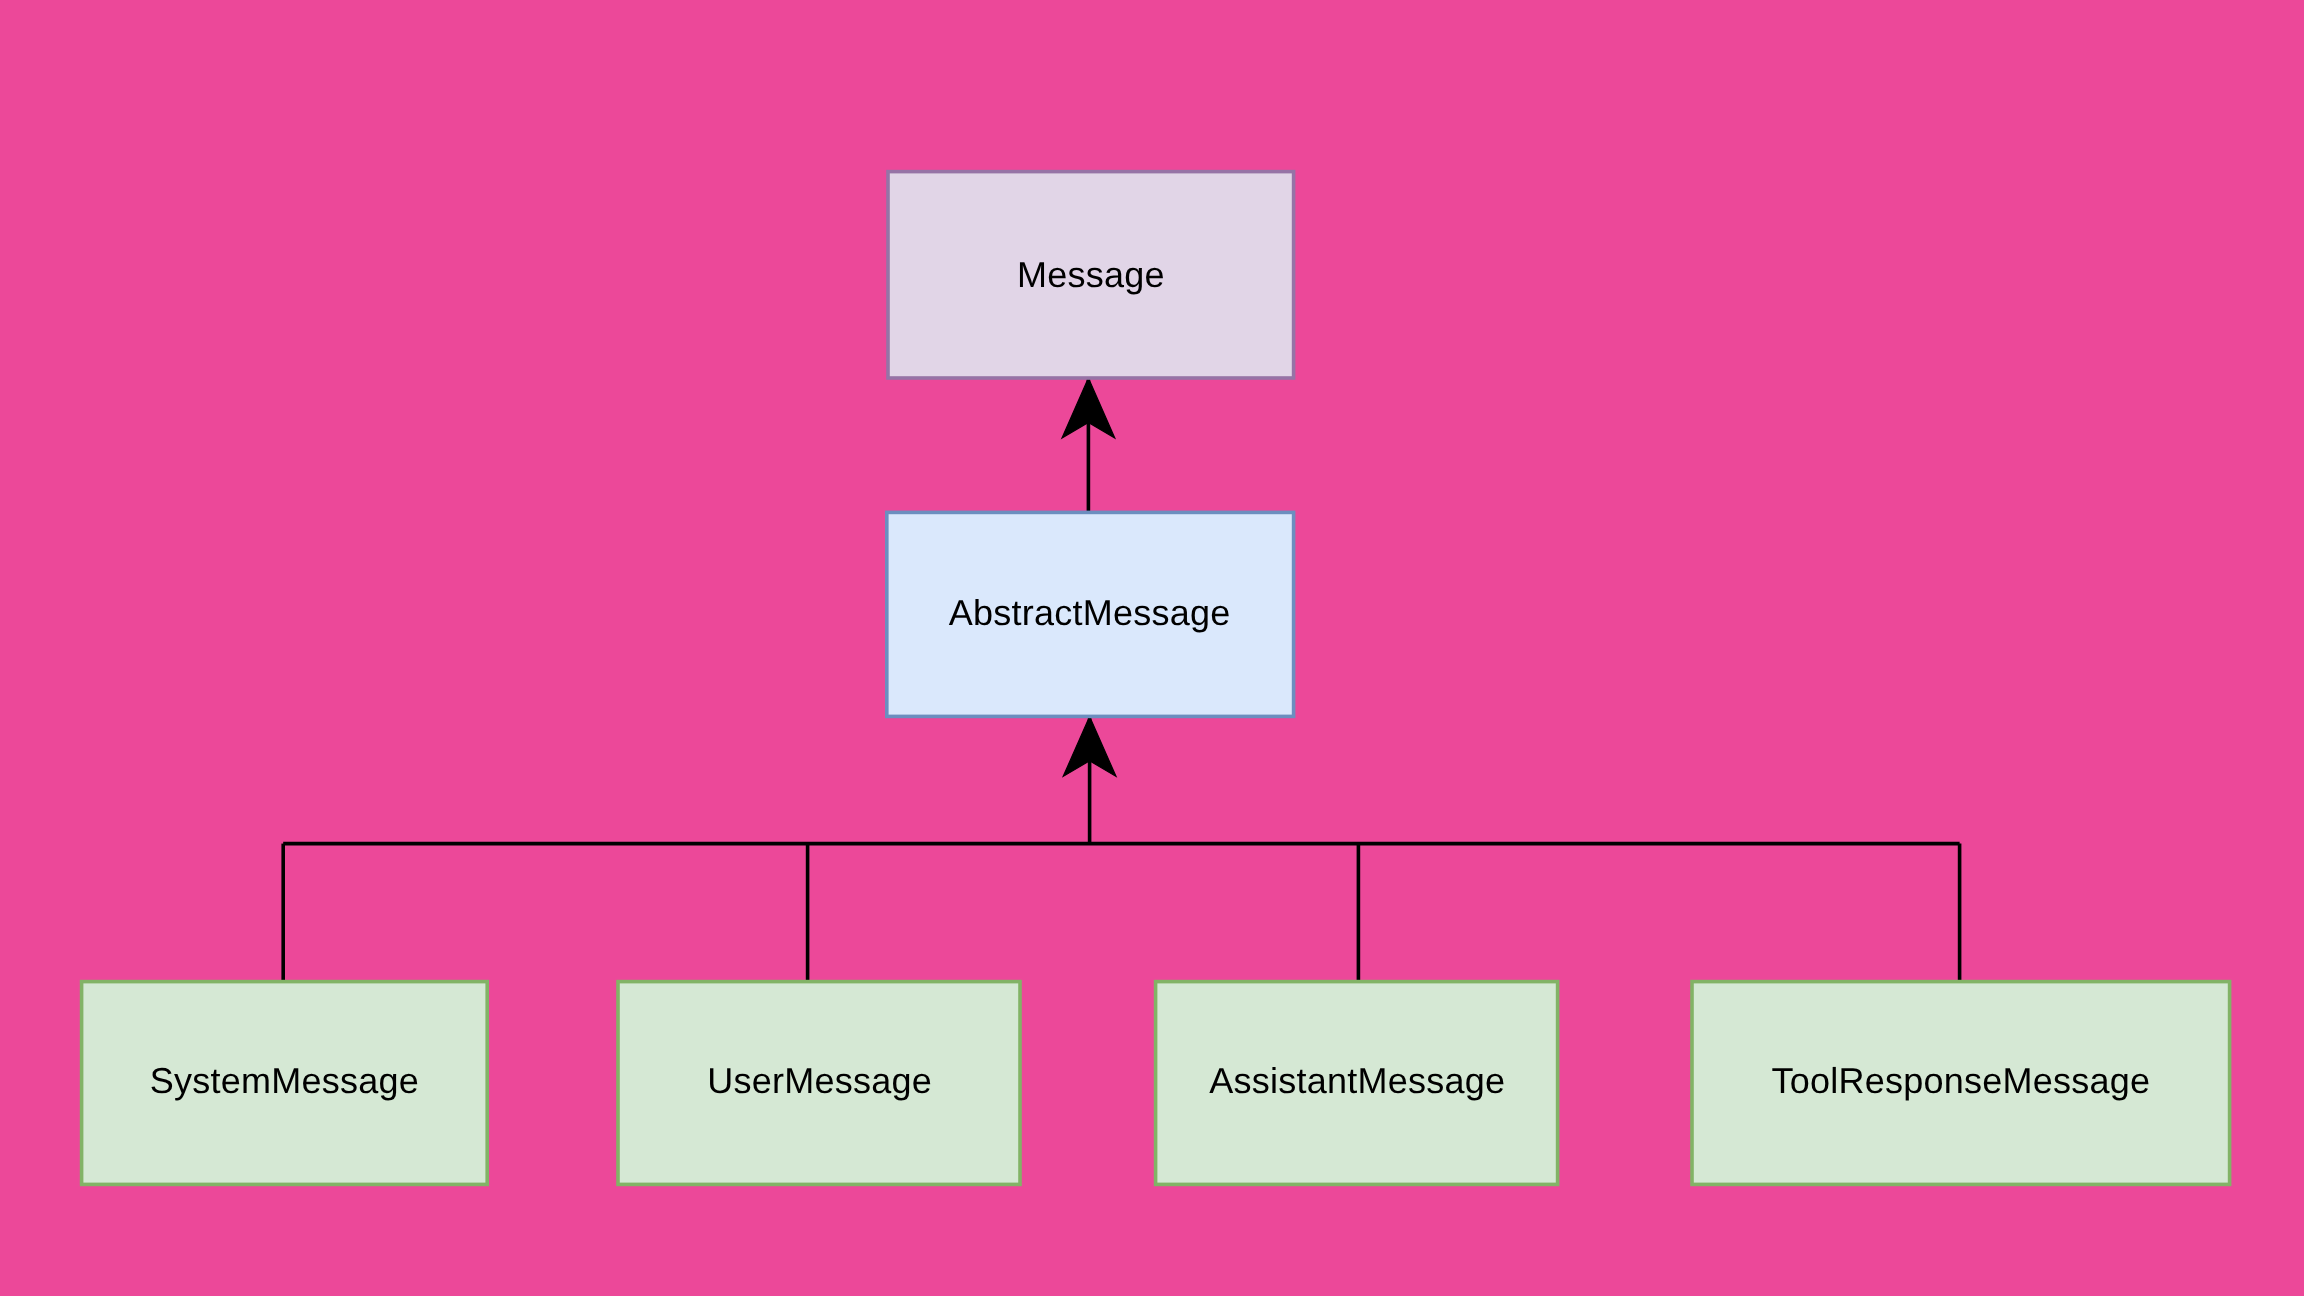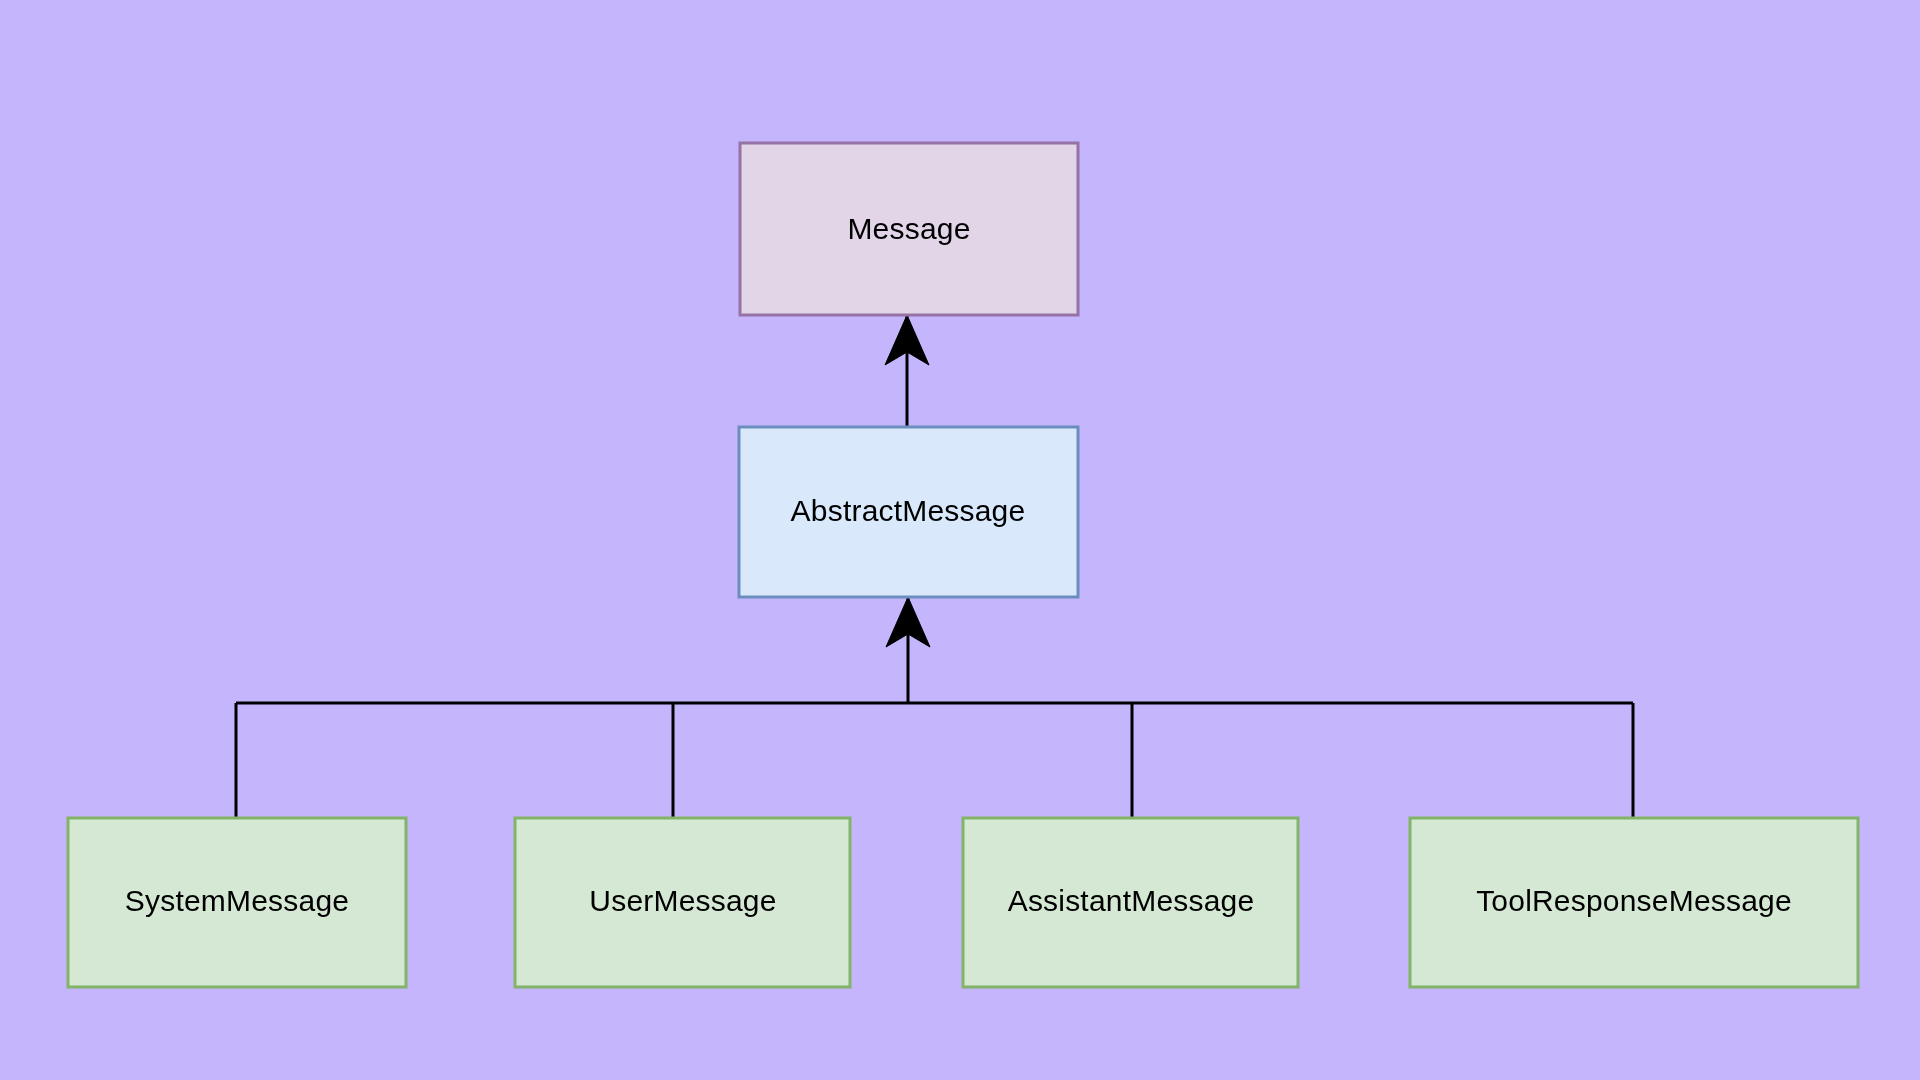--- a/index.html
+++ b/index.html
@@ -11,21 +11,21 @@
   body {
     width: 1920px;
     height: 1080px;
     overflow: hidden;
     font-family: "Liberation Sans", sans-serif;
   }
   #diagram-canvas {
     position: relative;
     width: 1920px;
     height: 1080px;
-    background: #c4b5fd;
+    background: #ec4899;
   }
   svg.diagram-svg {
     position: absolute;
     top: 0;
     left: 0;
     width: 1920px;
     height: 1080px;
     display: block;
     shape-rendering: geometricPrecision;
   }

